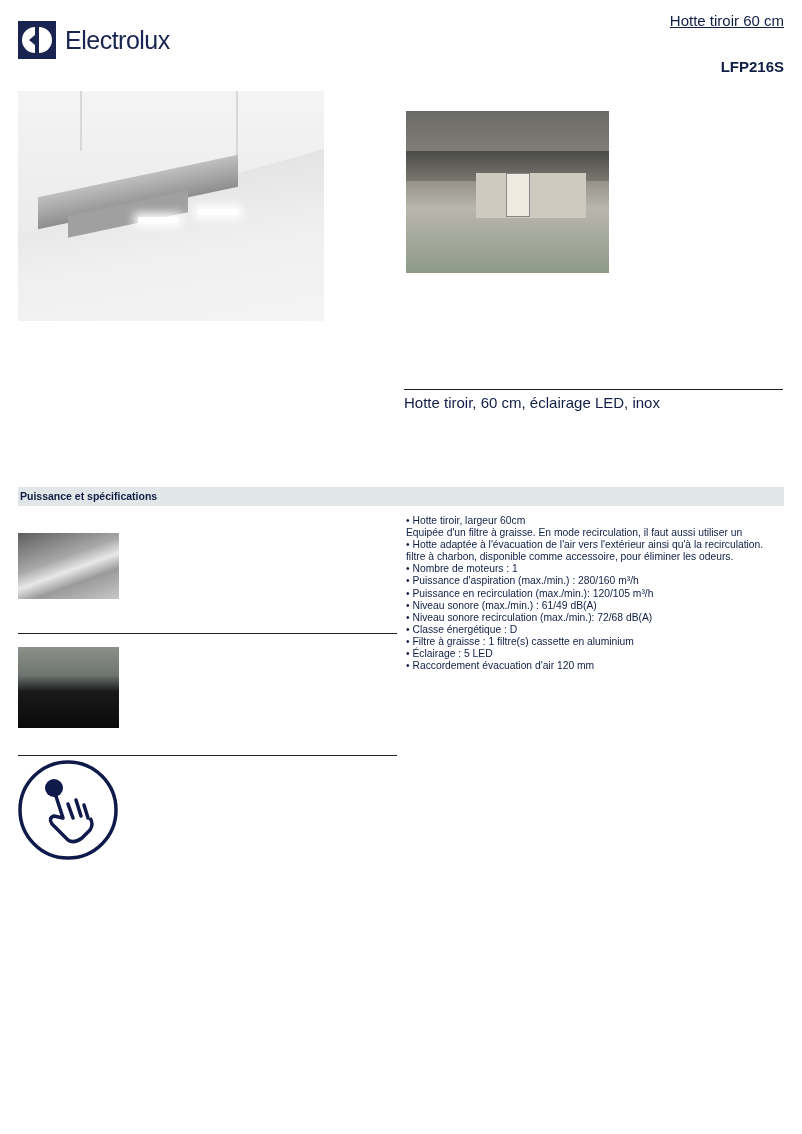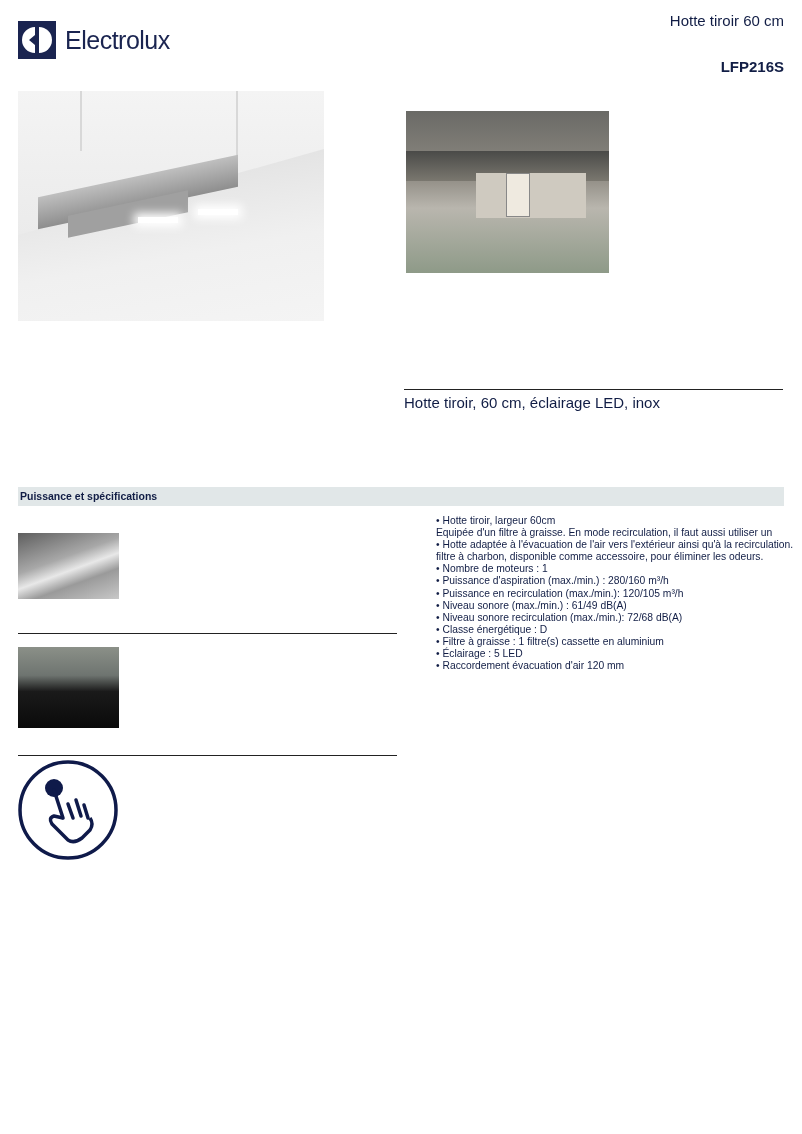--- a/index.html
+++ b/index.html
@@ -1,35 +1,35 @@
 <!DOCTYPE html>
 <html><head>
 <meta charset="utf-8">
 <style>
   html, body { margin:0; padding:0; background:#fff; }
   body { width:802px; height:1134px; position:relative; overflow:hidden; font-family:"Liberation Sans", sans-serif; color:#0f1a3c; }
   .abs { position:absolute; }
   .logo { left:18px; top:21px; display:flex; align-items:center; }
   .logo-mark { width:38px; height:38px; background:#1a2450; display:flex; align-items:center; justify-content:center; }
   .logo-text { margin-left:9px; font-size:25px; font-weight:400; color:#1a2450; letter-spacing:-0.5px; }
-  .doc-title { right:18px; top:12px; font-size:15px; color:#111d45; }
+  .doc-title { right:18px; top:12px; font-size:15px; color:#111d45;text-decoration:underline; }
   .doc-model { right:18px; top:58px; font-size:15px; font-weight:bold; color:#111d45; }
   .hero { left:18px; top:91px; width:306px; height:230px; background:linear-gradient(180deg,#f4f4f4 0%,#eeeeee 40%,#e6e6e6 100%); overflow:hidden; }
   .thumb1 { left:406px; top:111px; width:203px; height:162px; background:linear-gradient(180deg,#6a6a66 0%,#8e8a82 40%,#b9b6ae 60%,#8e9a88 100%); overflow:hidden; }
   .hr1 { left:404px; top:389px; width:379px; height:1px; background:#222; }
   .caption { left:404px; top:394px; font-size:15px; color:#111d45; }
   .section-bar { left:18px; top:487px; width:766px; height:19px; background:#e1e7e8; }
   .section-title { left:20px; top:490px; font-size:10.5px; font-weight:bold; color:#111d45; }
   .img-a { left:18px; top:533px; width:101px; height:66px; background:linear-gradient(160deg,#5e5e5e 0%,#a8a8a8 40%,#e8e8e8 55%,#9a9a9a 70%,#c8c8c8 100%); }
   .hr2 { left:18px; top:633px; width:379px; height:1px; background:#222; }
   .img-b { left:18px; top:647px; width:101px; height:81px; background:linear-gradient(180deg,#8b9088 0%,#6e7470 35%,#1a1a1a 55%,#0a0a0a 100%); }
   .hr3 { left:18px; top:755px; width:379px; height:1px; background:#222; }
   .touch-icon { left:18px; top:760px; width:101px; height:101px; }
   .specs { left:406px; top:515px; width:390px; font-size:10.3px; line-height:12.1px; color:#111d45; }
-  .specs div { white-space:nowrap;margin-left:30px; }
+  .specs div { white-space:nowrap; }
 </style>
 </head>
 <body>
 
 <div class="abs logo">
   <div class="logo-mark">
     <svg width="30" height="30" viewBox="0 0 30 30">
       <path d="M13 2 A13 13 0 0 0 13 28 L13 20 L7 15 L13 10 Z" fill="#fff"></path>
       <path d="M17 2 A13 13 0 0 1 17 28 L17 2 Z" fill="#fff"></path>
     </svg>

